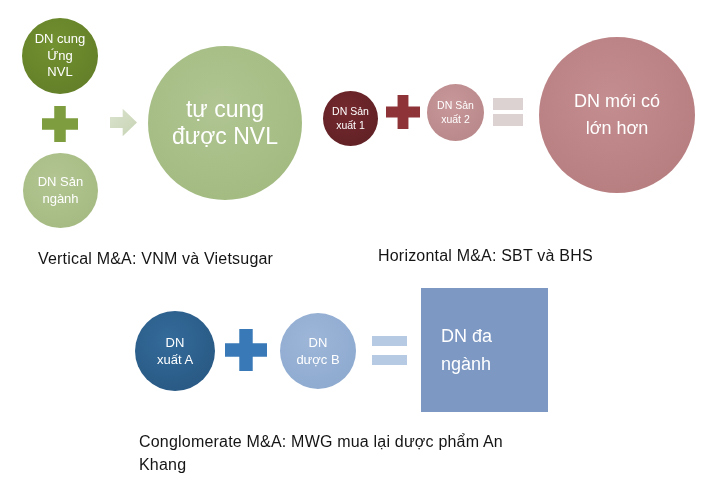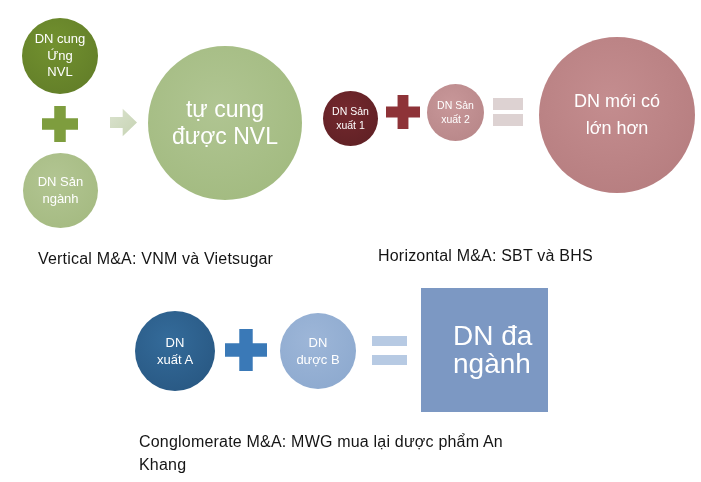--- a/index.html
+++ b/index.html
@@ -81,22 +81,22 @@
     background: radial-gradient(circle at 42% 36%, #346b9a, #26547e);
     font-size: 13px; line-height: 17px; }
   .c-plus { left: 225px; top: 329px; width: 42px; height: 42px; background: #3a79b7; }
   .c-firmB { left: 280px; top: 313px; width: 76px; height: 76px;
     background: radial-gradient(circle at 42% 36%, #9db6d8, #8aa7cd);
     font-size: 13px; line-height: 17px; }
   .c-equals { left: 372px; top: 336px; width: 35px; }
   .c-equals .bar { height: 10px; background: #b7cae3; }
   .c-equals .gap { height: 9px; }
   .c-square { left: 421px; top: 288px; width: 127px; height: 124px;
-    background: #7c98c3; padding-left: 32px;
-    font-size: 28px; line-height: 28px; }
+    background: #7c98c3; padding-left: 20px;
+    font-size: 18px; line-height: 28px; }
   .c-caption { left: 139px; top: 430px; width: 390px; }
 </style>
 </head>
 <body>
 
 <div class="canvas">
 
   <div class="circle v-supplier">
     <span>DN cung</span>
     <span>Ứng</span>

